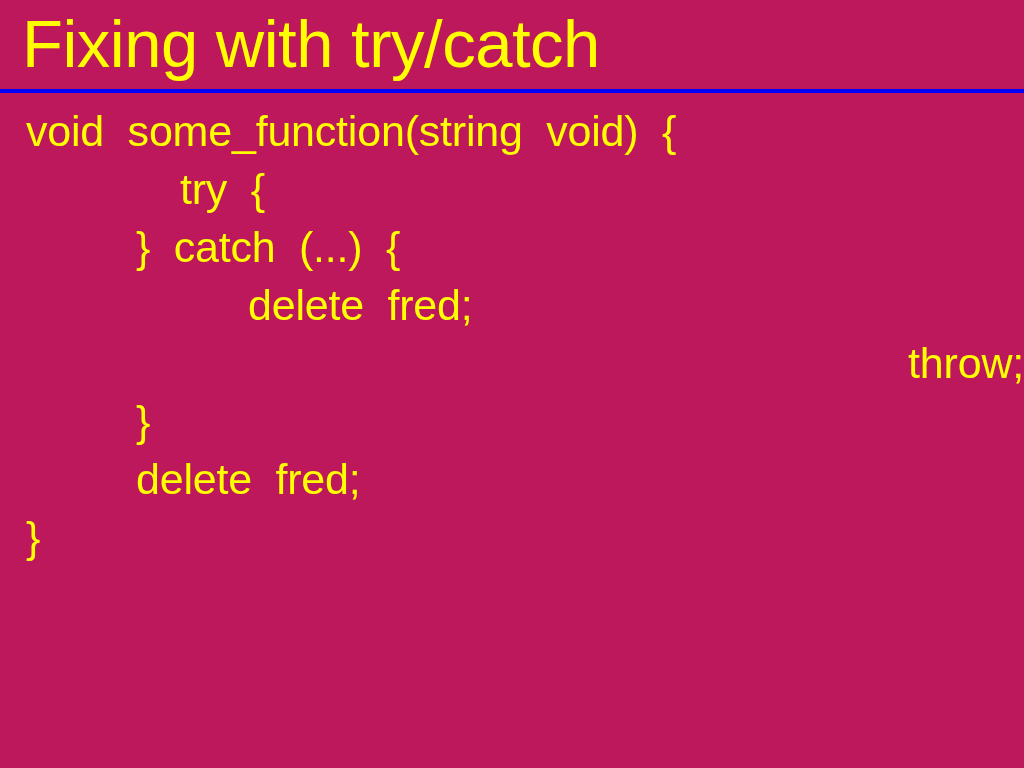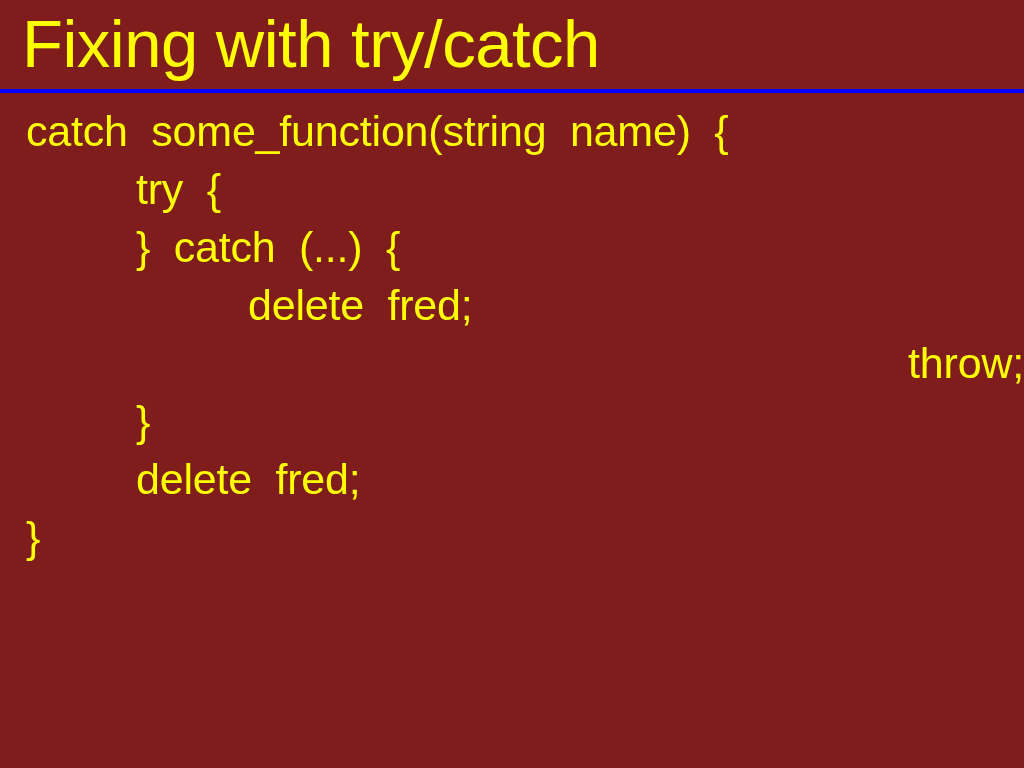--- a/index.html
+++ b/index.html
@@ -64,29 +64,29 @@
     letter-spacing: -0.2px;
     margin: 0;
   }
   .indent-0 { padding-left: 26px; }
   .indent-1 { padding-left: 136px; }
   .indent-2 { padding-left: 248px; }
 </style>
 </head>
 <body>
 
-<div id="slide" style="background: #7f1d1d;">
+<div id="slide" style="background: #be185d;">
 
   <h1 id="slide-title" style="color: rgb(255, 255, 0);">Fixing with try/catch</h1>
 
   <div id="title-rule" style="background: rgb(0, 0, 255);"></div>
 
   <div id="code-block">
-      <div class="code-line indent-0" style="color: rgb(255, 255, 0);">catch  some_function(string  name)  {</div>
-      <div class="code-line indent-1" style="color: rgb(255, 255, 0);">try  {</div>
+      <div class="code-line indent-0" style="color: rgb(255, 255, 0);">void  some_function(string  void)  {</div>
+      <div class="code-line indent-1" style="color: rgb(255, 255, 0); margin-left: 44px;">try  {</div>
       <div class="code-line indent-1" style="color: rgb(255, 255, 0);">}  catch  (...)  {</div>
       <div class="code-line indent-2" style="color: rgb(255, 255, 0);">delete  fred;</div>
       <div class="code-line indent-2" style="color: rgb(255, 255, 0); text-align: right;">throw;</div>
       <div class="code-line indent-1" style="color: rgb(255, 255, 0);">}</div>
       <div class="code-line indent-1" style="color: rgb(255, 255, 0);">delete  fred;</div>
       <div class="code-line indent-0" style="color: rgb(255, 255, 0);">}</div>
     </div>
 
 </div>
 

